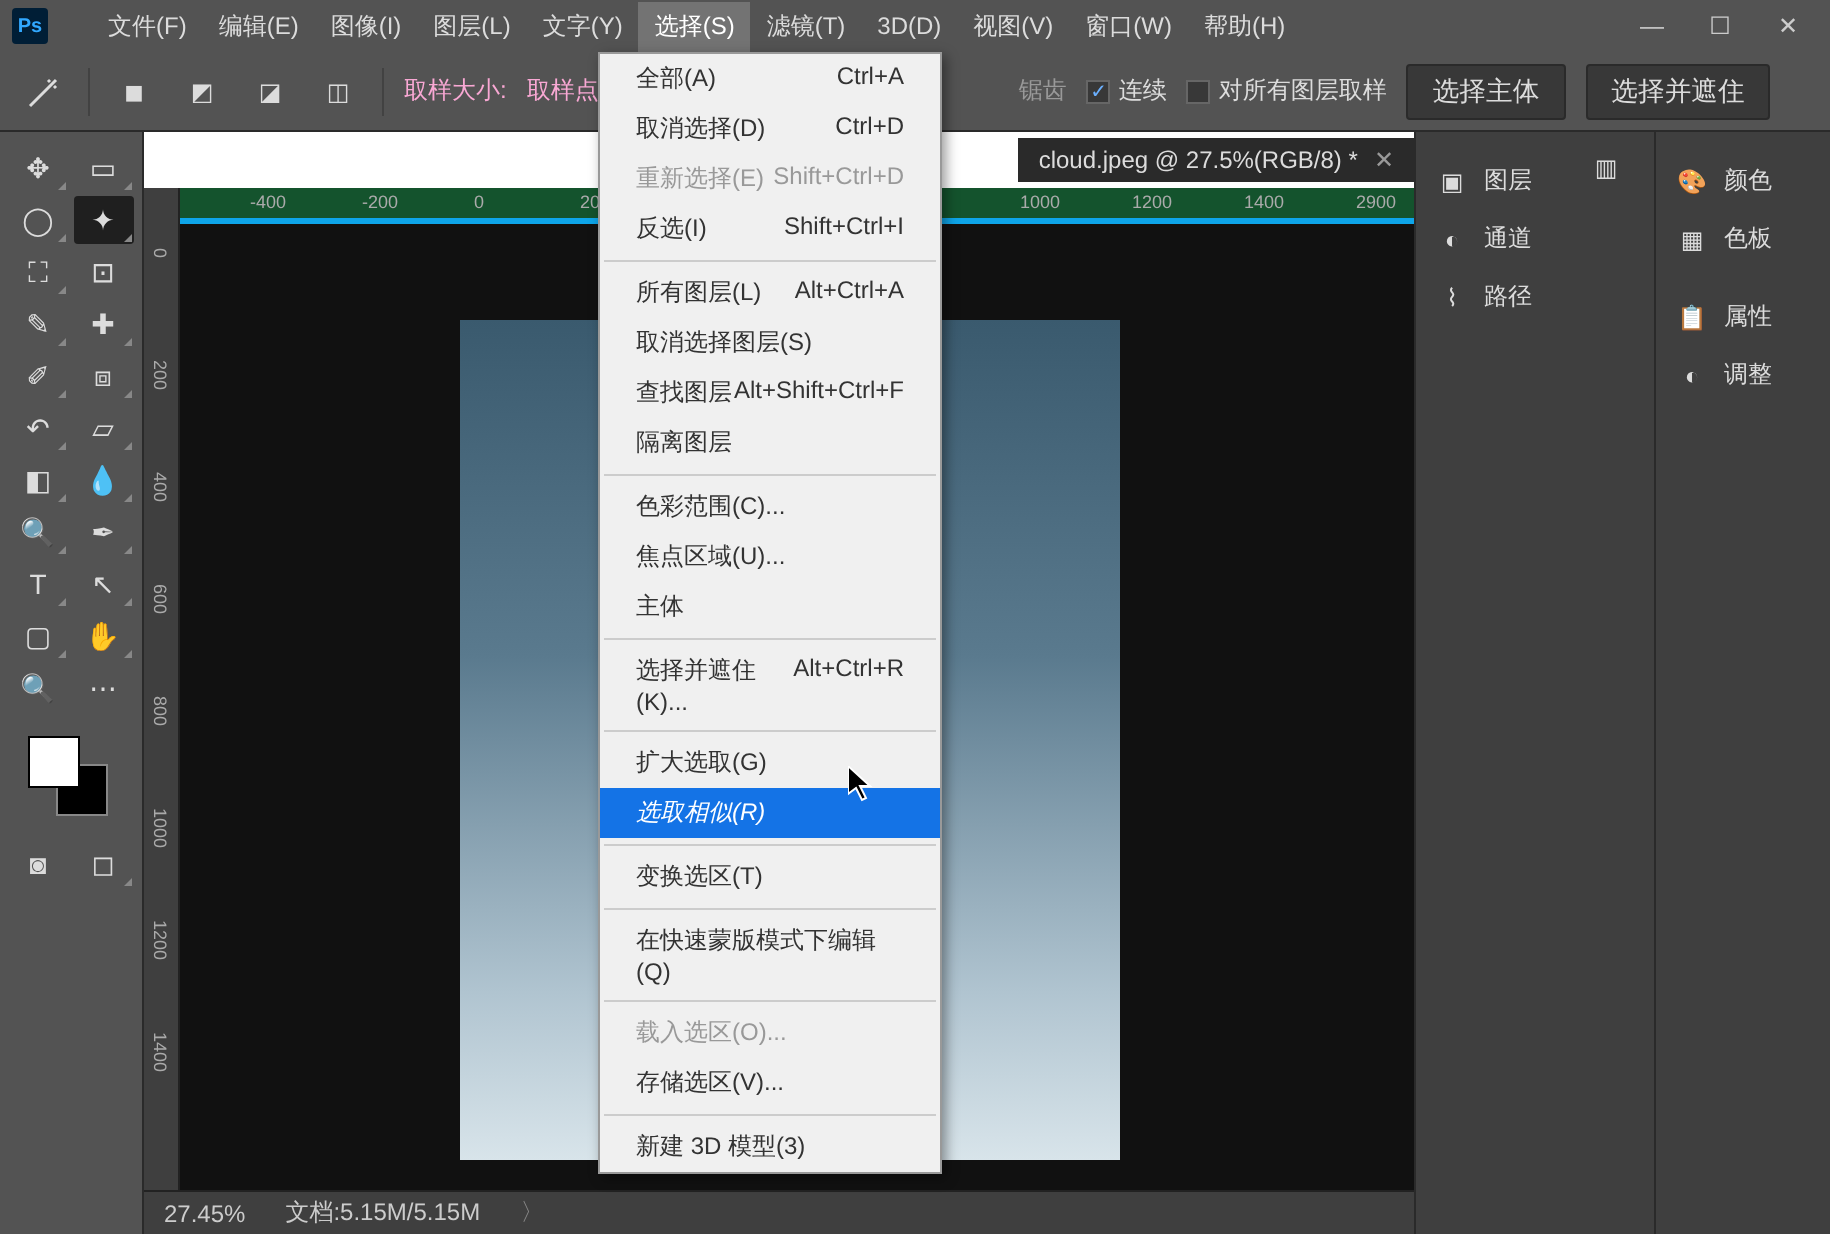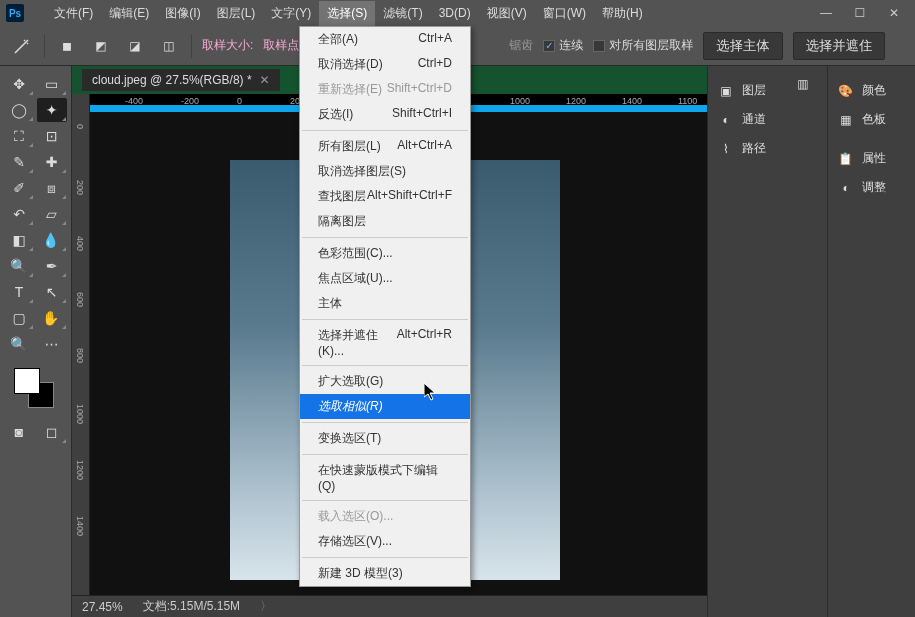--- a/index.html
+++ b/index.html
@@ -19,25 +19,25 @@
 .main { display: flex; height: 551px; }
 .tools { width: 72px; background: #535353; border-right: 1px solid #2a2a2a; padding: 6px 4px; }
 .tool-grid { display: grid; grid-template-columns: 1fr 1fr; gap: 2px; }
 .tool { width: 30px; height: 24px; display: flex; align-items: center; justify-content: center; color: #dcdcdc; border-radius: 2px; position: relative; font-size: 14px; }
 .tool.sel { background: #1f1f1f; }
 .tool-tri { position: absolute; right: 1px; bottom: 1px; width: 0; height: 0; border-right: 4px solid #888; border-top: 4px solid transparent; }
 .swatches { margin-top: 12px; position: relative; width: 40px; height: 40px; margin-left: 10px; }
 .sw-fg { position: absolute; width: 26px; height: 26px; background: #fff; border: 1px solid #000; top: 0; left: 0; z-index: 2; }
 .sw-bg { position: absolute; width: 26px; height: 26px; background: #000; border: 1px solid #888; bottom: 0; right: 0; }
 .doc-area { flex: 1; background: #2a2a2a; display: flex; flex-direction: column; }
-.tabs { height: 28px; background: #14532d; display: flex; align-items: center; padding-left: 10px; }
+.tabs { height: 28px; background: #ffffff; display: flex; align-items: center; padding-left: 10px; justify-content: flex-end; }
 .tab { background: #2a2a2a; padding: 4px 10px; color: #dcdcdc; display: flex; align-items: center; gap: 8px; }
 .tab-close { color: #999; }
 .canvas-wrap { flex: 1; position: relative; background: #2a2a2a; }
-.ruler-h { position: absolute; top: 0; left: 18px; right: 0; height: 18px; background: #000000; border-bottom: 7px solid #0ea5e9; overflow: hidden; }
+.ruler-h { position: absolute; top: 0; left: 18px; right: 0; height: 18px; background: #14532d; border-bottom: 3px solid #0ea5e9; overflow: hidden; }
 .ruler-v { position: absolute; top: 0; left: 0; bottom: 0; width: 18px; background: #3f3f3f; border-right: 1px solid #222; overflow: hidden; }
 .ruler-h span { position: absolute; top: 2px; font-size: 9px; color: #aaa; }
 .ruler-v span { position: absolute; left: 3px; font-size: 9px; color: #aaa; writing-mode: vertical-rl; }
 .canvas-black { position: absolute; top: 18px; left: 18px; right: 0; bottom: 0; background: #111; }
 .canvas-img { position: absolute; left: 140px; top: 48px; width: 330px; height: 420px; background: linear-gradient(to bottom, #3a5a6e 0%, #5a7a8e 40%, #b0c4d0 80%, #d8e4ea 100%); }
 .statusbar { height: 22px; background: #3f3f3f; display: flex; align-items: center; padding: 0 10px; gap: 20px; color: #ccc; border-top: 1px solid #222; }
 .panels { width: 120px; background: #3f3f3f; border-left: 1px solid #2a2a2a; padding: 10px 6px; }
 .panel-item { display: flex; align-items: center; gap: 8px; padding: 6px 4px; color: #dcdcdc; }
 .panel-icon { width: 16px; height: 16px; display: flex; align-items: center; justify-content: center; font-size: 12px; }
 .panels2 { width: 88px; background: #3f3f3f; border-left: 1px solid #2a2a2a; padding: 10px 6px; }
@@ -147,21 +147,21 @@
     </div>
     <div class="canvas-wrap">
       <div class="ruler-h">
         <span style="left:35px">-400</span>
         <span style="left:91px">-200</span>
         <span style="left:147px">0</span>
         <span style="left:200px">200</span>
         <span style="left:420px">1000</span>
         <span style="left:476px">1200</span>
         <span style="left:532px">1400</span>
-        <span style="left:588px">1100</span>
+        <span style="left:588px">2900</span>
       </div>
       <div class="ruler-v">
         <span style="top:30px">0</span>
         <span style="top:86px">200</span>
         <span style="top:142px">400</span>
         <span style="top:198px">600</span>
         <span style="top:254px">800</span>
         <span style="top:310px">1000</span>
         <span style="top:366px">1200</span>
         <span style="top:422px">1400</span>

